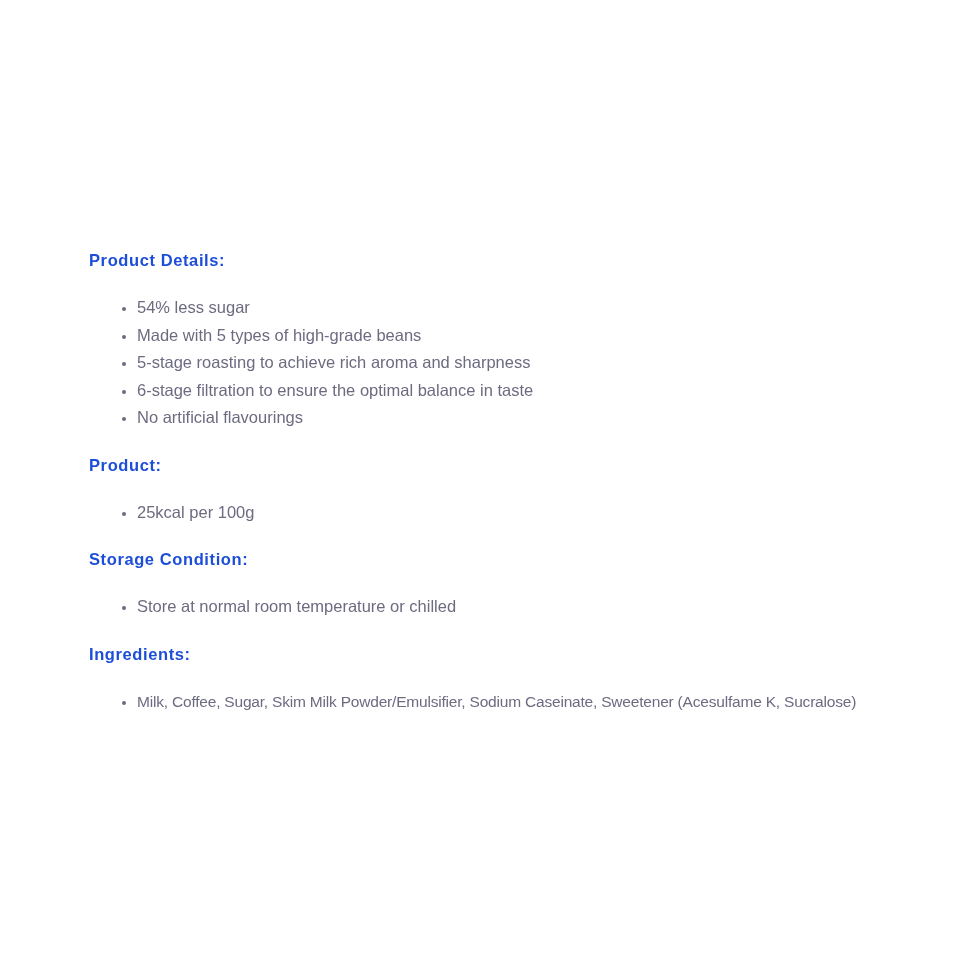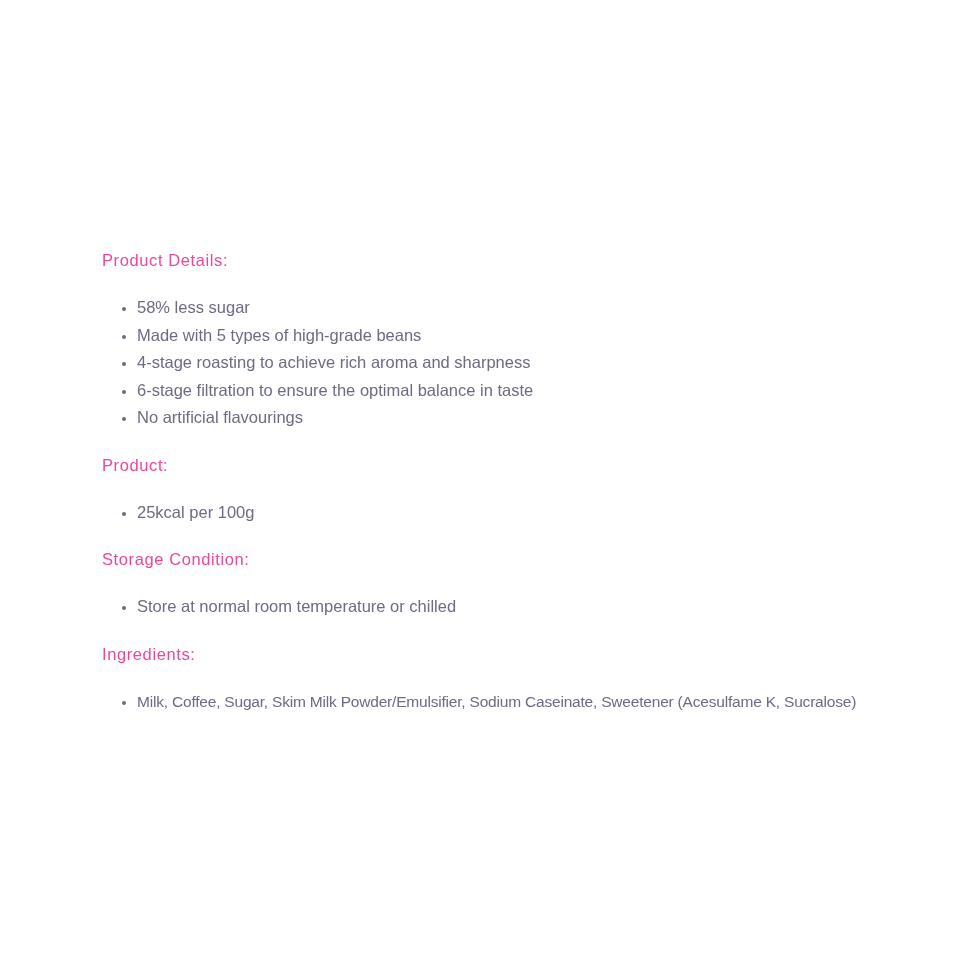--- a/index.html
+++ b/index.html
@@ -10,26 +10,26 @@
     background: #ffffff;
     overflow: hidden;
     font-family: "Liberation Sans", sans-serif;
   }
   .content {
     box-sizing: border-box;
     padding: 227px 20px 0 89px;
     width: 960px;
   }
   .section-heading {
-    margin: 20px 13px;
+    margin: 20px 0;
     font-size: 16.5px;
     line-height: 27px;
     letter-spacing: 0.6px;
-    font-weight: 400;
-    color: #ec4899;
+    font-weight: 700;
+    color: #1d4ed8;
   }
   ul.bullet-list {
     margin: 20px 0;
     padding-left: 48px;
     list-style-type: disc;
     color: #6c6b80;
   }
   ul.bullet-list li {
     font-size: 16.5px;
     line-height: 27.5px;
@@ -46,23 +46,23 @@
   }
 </style>
 </head>
 <body>
 
 <main class="content">
 
   <section>
     <p class="section-heading">Product Details:</p>
     <ul class="bullet-list">
-      <li>58% less sugar</li>
+      <li>54% less sugar</li>
       <li>Made with 5 types of high-grade beans</li>
-      <li>4-stage roasting to achieve rich aroma and sharpness</li>
+      <li>5-stage roasting to achieve rich aroma and sharpness</li>
       <li>6-stage filtration to ensure the optimal balance in taste</li>
       <li>No artificial flavourings</li>
     </ul>
   </section>
 
   <section>
     <p class="section-heading">Product:</p>
     <ul class="bullet-list">
       <li>25kcal per 100g</li>
     </ul>

